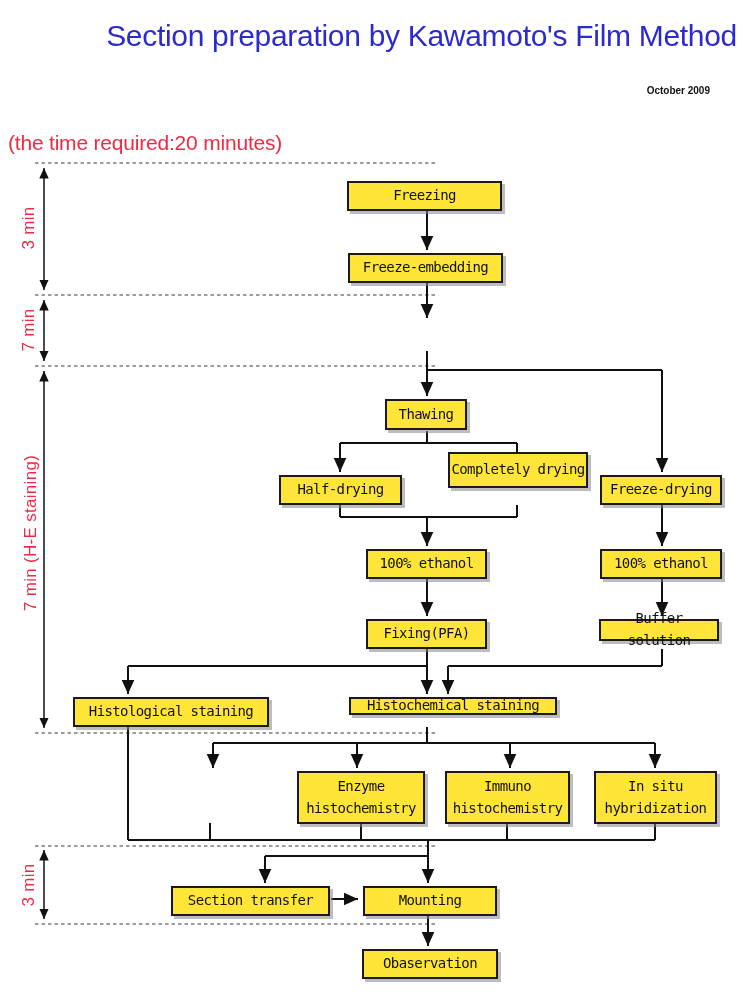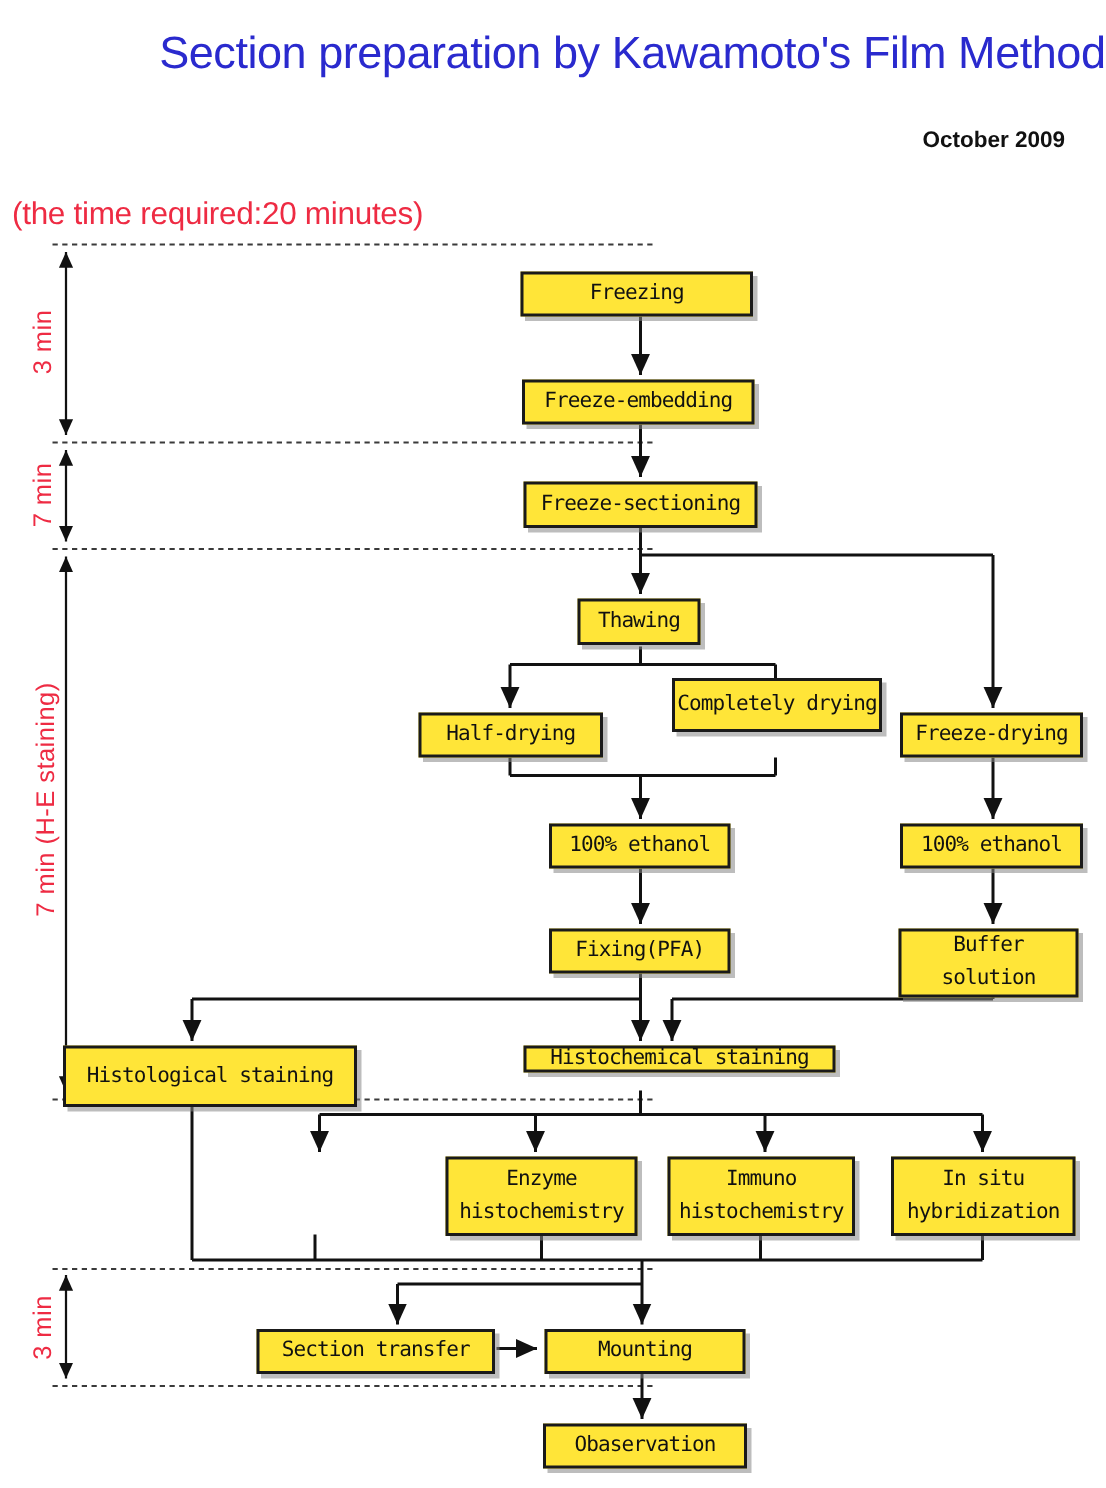--- a/index.html
+++ b/index.html
@@ -6,21 +6,21 @@
   .canvas{
     position:relative;width:737px;height:992px;background:#ffffff;
     font-family:"Liberation Sans",sans-serif;overflow:hidden;
   }
   .title{
     position:absolute;top:19px;left:0;width:737px;text-align:right;
     font-size:30px;font-weight:400;color:#2a2ace;letter-spacing:-0.3px;
   }
   .date{
     position:absolute;top:85px;right:27px;
-    font-size:15px;font-weight:700;color:#111;
+    font-size:10px;font-weight:700;color:#111;
   }
   .time-note{
     position:absolute;top:131px;left:8px;
     font-size:21px;color:#ee2b43;letter-spacing:-0.2px;white-space:nowrap;text-align:right;
   }
   .node{
     position:absolute;box-sizing:border-box;
     background:#ffe538;border:2px solid #1a1a1a;
     box-shadow:3px 3px 0 rgba(135,135,135,0.55);
     display:flex;align-items:center;justify-content:center;
@@ -104,30 +104,29 @@
   <div class="date">October 2009</div>
   <div class="time-note">(the time required:20 minutes)</div>
 
   <div class="tlabel" style="left:29px;top:228px;">3 min</div>
   <div class="tlabel" style="left:29px;top:330px;">7 min</div>
   <div class="tlabel" style="left:31px;top:533px;">7 min (H-E staining)</div>
   <div class="tlabel" style="left:29px;top:885px;">3 min</div>
 
   <div class="node" style="left:347px;top:181px;width:155px;height:30px">Freezing</div>
   <div class="node" style="left:348px;top:253px;width:155px;height:30px">Freeze-embedding</div>
-  <div class="node" style="left:349px;top:321px;width:156px;height:31px">Freeze-sectioning</div>
   <div class="node" style="left:385px;top:399px;width:82px;height:31px">Thawing</div>
   <div class="node" style="left:279px;top:475px;width:123px;height:30px">Half-drying</div>
   <div class="node" style="left:448px;top:452px;width:140px;height:36px">Completely drying</div>
   <div class="node" style="left:600px;top:475px;width:122px;height:30px">Freeze-drying</div>
   <div class="node" style="left:366px;top:549px;width:121px;height:30px">100% ethanol</div>
   <div class="node" style="left:600px;top:549px;width:122px;height:30px">100% ethanol</div>
   <div class="node" style="left:366px;top:619px;width:121px;height:30px">Fixing(PFA)</div>
-  <div class="node" style="left:599px;top:619px;width:120px;height:46px">Buffer solution</div>
-  <div class="node" style="left:42px;top:697px;width:196px;height:41px">Histological staining</div>
+  <div class="node" style="left:599px;top:619px;width:120px;height:22px">Buffer solution</div>
+  <div class="node" style="left:73px;top:697px;width:196px;height:30px">Histological staining</div>
   <div class="node" style="left:349px;top:697px;width:208px;height:18px">Histochemical staining</div>
   <div class="node" style="left:297px;top:771px;width:128px;height:53px">Enzyme
 histochemistry</div>
   <div class="node" style="left:445px;top:771px;width:125px;height:53px">Immuno
 histochemistry</div>
   <div class="node" style="left:594px;top:771px;width:123px;height:53px">In situ
 hybridization</div>
   <div class="node" style="left:171px;top:886px;width:159px;height:30px">Section transfer</div>
   <div class="node" style="left:363px;top:886px;width:134px;height:30px">Mounting</div>
   <div class="node" style="left:362px;top:949px;width:136px;height:30px">Obaservation</div>

